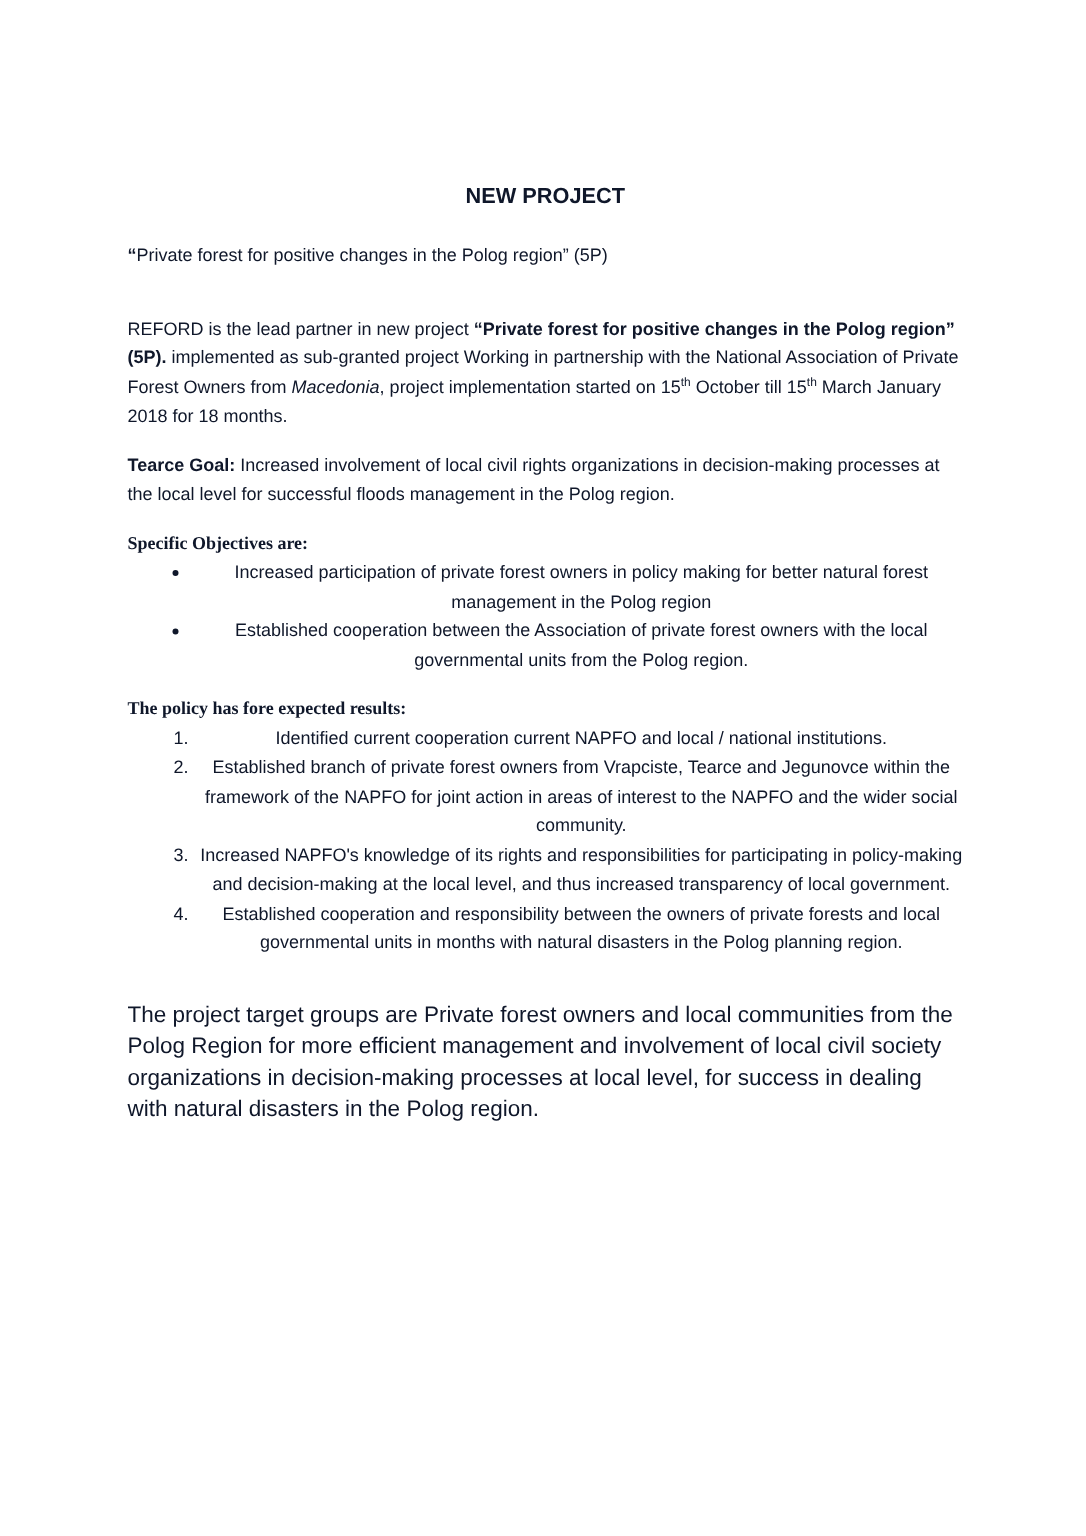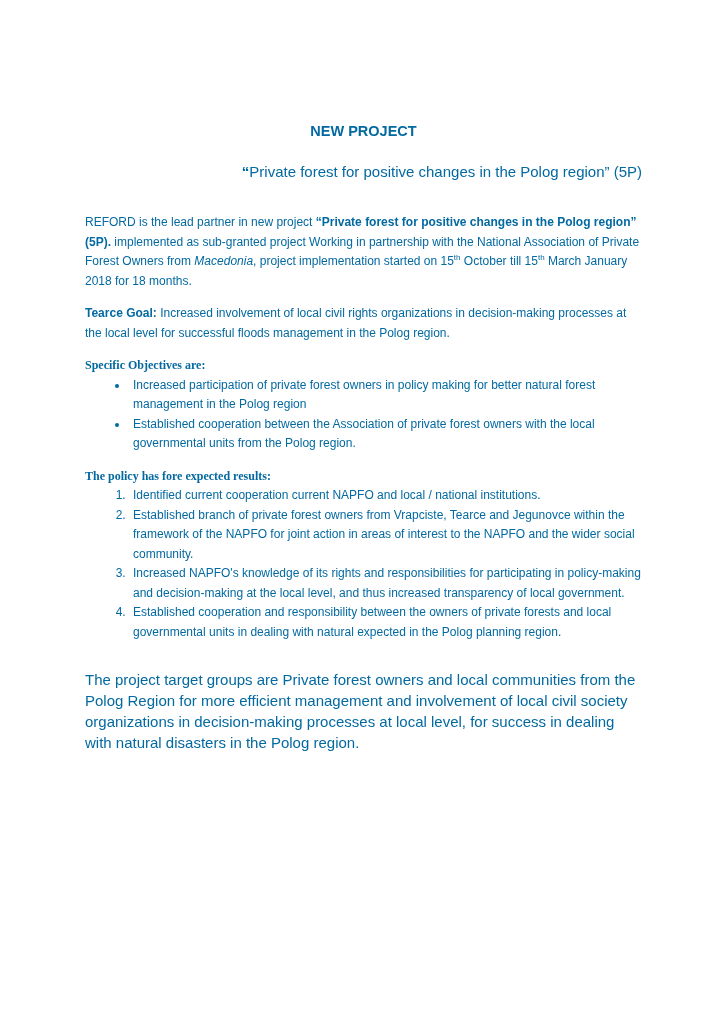--- a/index.html
+++ b/index.html
@@ -6,39 +6,39 @@
     margin: 0;
     padding: 0;
     background: #ffffff;
   }
   .page {
     position: relative;
     width: 724px;
     height: 1024px;
     background: #ffffff;
     font-family: "Liberation Sans", sans-serif;
-    color: #0369a1;
+    color: #0f172a;
     overflow: hidden;
     box-sizing: border-box;
   }
   .content {
     padding: 123px 82px 0 85px;
     box-sizing: border-box;
   }
   .doc-title {
     margin: 0;
     text-align: center;
     font-size: 14.5px;
     font-weight: bold;
     line-height: 1.2;
   }
   .doc-subtitle {
     margin: 23px 0 0 0;
-    text-align: right;
-    font-size: 15px;
+    text-align: left;
+    font-size: 12px;
     font-weight: normal;
     line-height: 1.2;
   }
   .doc-subtitle .q-open {
     font-weight: bold;
   }
   .body-text {
     font-size: 12px;
     line-height: 19.5px;
   }
@@ -62,20 +62,21 @@
   }
   ul.objectives, ol.results {
     margin: 0 0 13px 0;
     padding: 0 0 0 44px;
   }
   ul.objectives { list-style-type: disc; }
   ol.results { list-style-type: decimal; }
   ul.objectives li, ol.results li {
     padding-left: 4px;
     margin: 0;
+    text-align: center;
   }
   .para-target {
     margin-top: 27px;
     font-size: 15px;
     line-height: 21px;
   }
 </style>
 </head>
 <body>
 
@@ -94,19 +95,19 @@
     <ul class="body-text objectives">
       <li>Increased participation of private forest owners in policy making for better natural forest management in the Polog region</li>
       <li>Established cooperation between the Association of private forest owners with the local governmental units from the Polog region.</li>
     </ul>
 
     <p class="body-text heading-line">The policy has fore expected results:</p>
     <ol class="body-text results">
       <li>Identified current cooperation current NAPFO and local / national institutions.</li>
       <li>Established branch of private forest owners from Vrapciste, Tearce and Jegunovce within the framework of the NAPFO for joint action in areas of interest to the NAPFO and the wider social community.</li>
       <li>Increased NAPFO's knowledge of its rights and responsibilities for participating in policy-making and decision-making at the local level, and thus increased transparency of local government.</li>
-      <li>Established cooperation and responsibility between the owners of private forests and local governmental units in dealing with natural expected in the Polog planning region.</li>
+      <li>Established cooperation and responsibility between the owners of private forests and local governmental units in months with natural disasters in the Polog planning region.</li>
     </ol>
 
     <p class="para para-target">The project target groups are Private forest owners and local communities from the Polog Region for more efficient management and involvement of local civil society organizations in decision-making processes at local level, for success in dealing with natural disasters in the Polog region.</p>
 
   </div>
 </div>
 
 </body></html>

